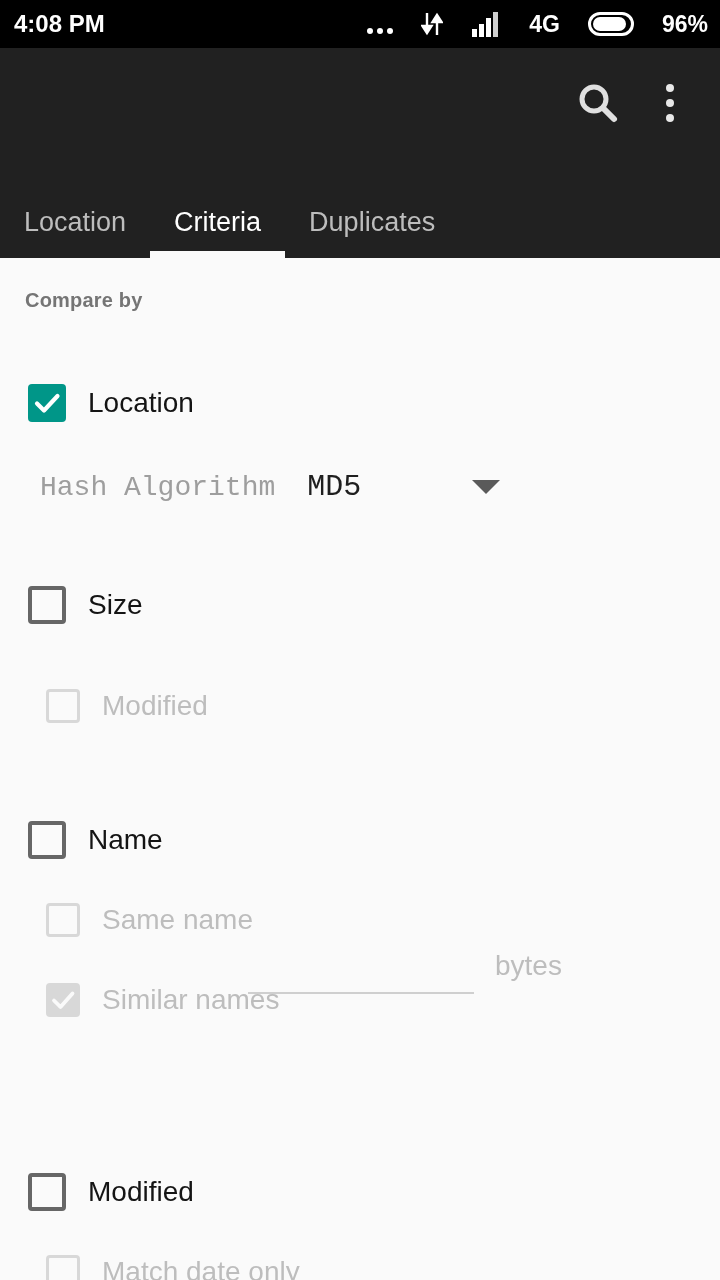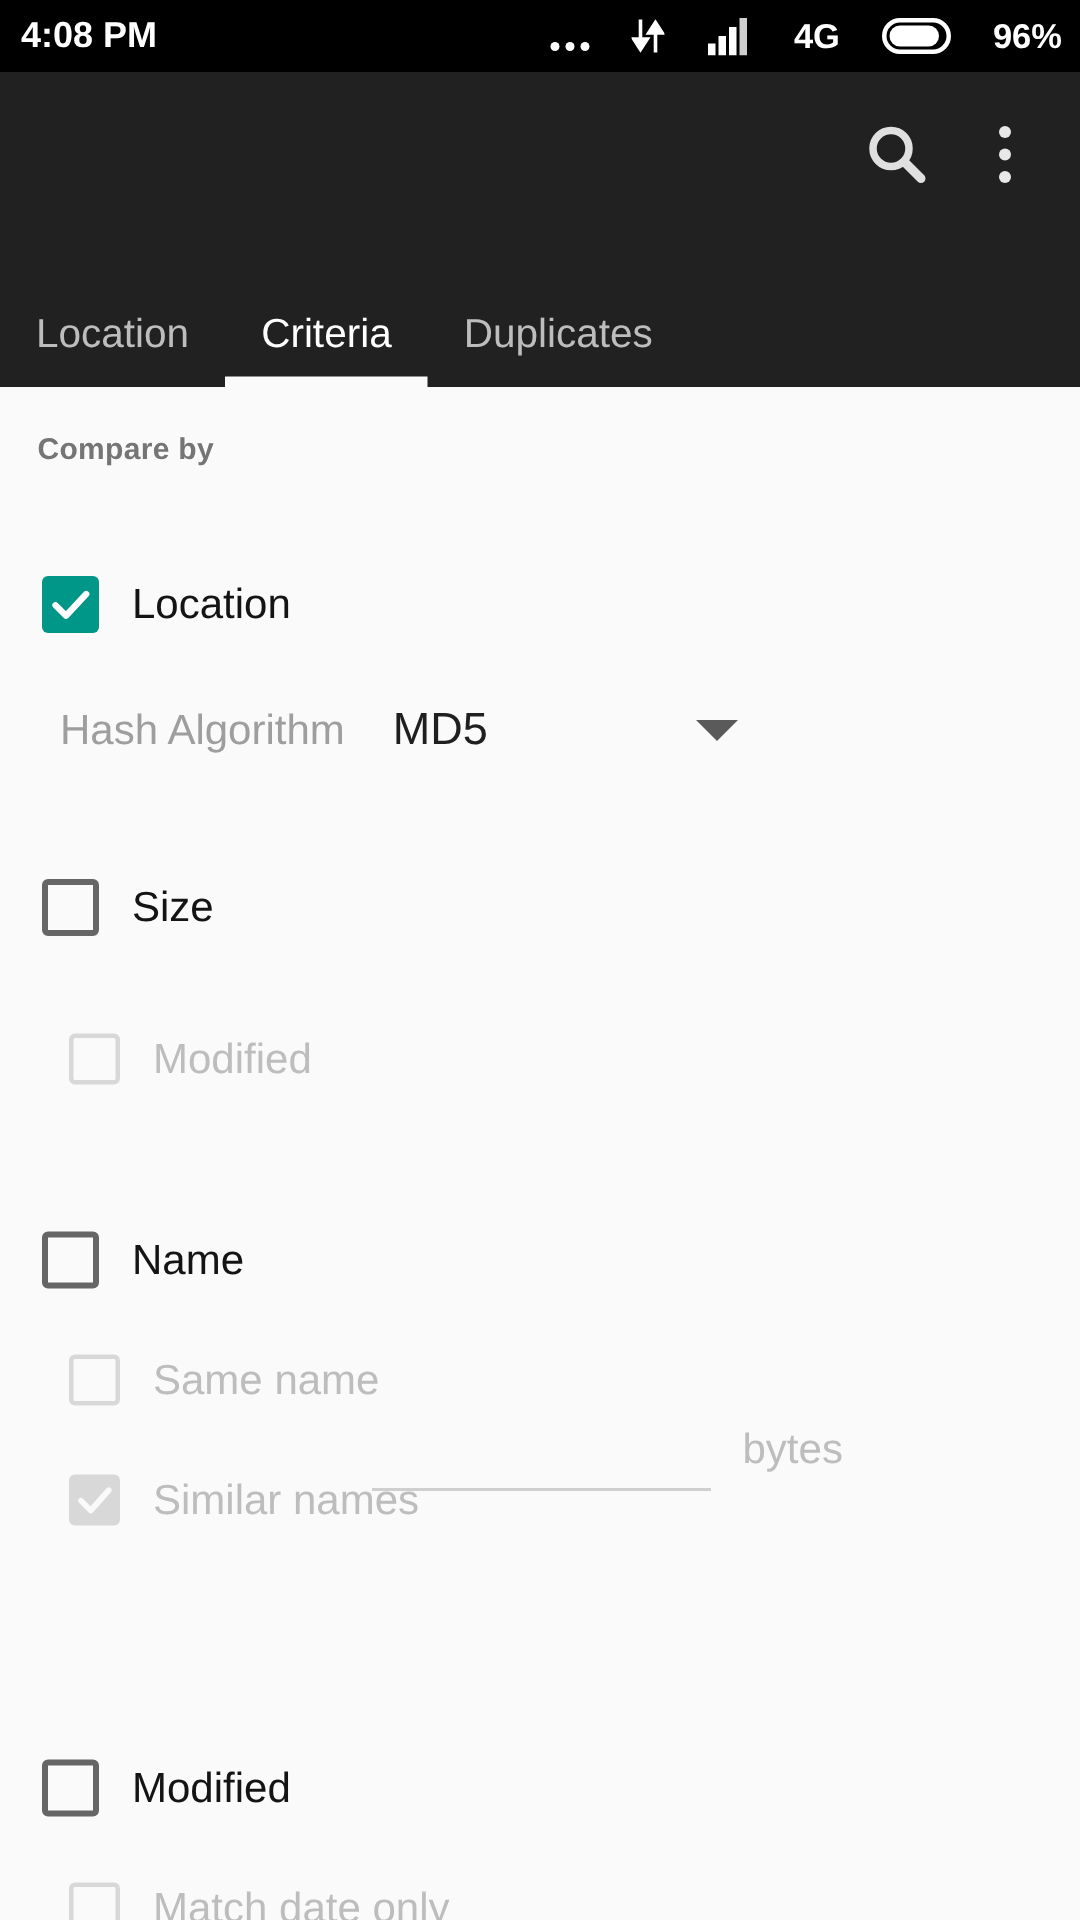--- a/index.html
+++ b/index.html
@@ -353,21 +353,21 @@
 
     <div class="row" style="left:28px; top:126px;">
       <span class="cb cb-lg cb-checked">
         <svg viewBox="0 0 38 38">
           <path d="M9 19.5 L16 26.5 L29.5 12" fill="none" stroke="#ffffff" stroke-width="4.2" stroke-linecap="round" stroke-linejoin="round"></path>
         </svg>
       </span>
       <span class="label">Location</span>
     </div>
 
-    <div class="row" style="left:40px; top:212px; width:460px;">
+    <div class="row" style="left:40px; top:212px; width:460px;font-family:Liberation Mono, monospace;">
       <span class="hash-label">Hash Algorithm</span>
       <span class="spinner">
         <span class="spinner-value">MD5</span>
         <span class="caret"></span>
       </span>
     </div>
 
     <div class="row" style="left:28px; top:328px;">
       <span class="cb cb-lg cb-unchecked"></span>
       <span class="label">Size</span>

